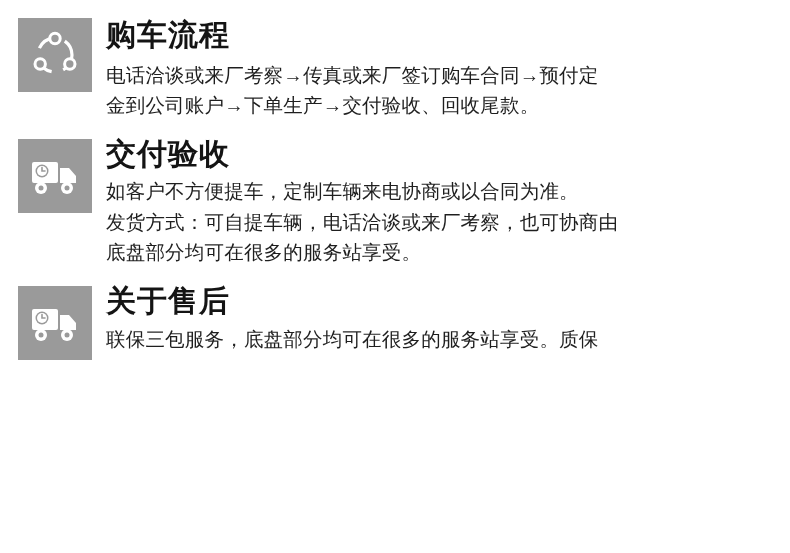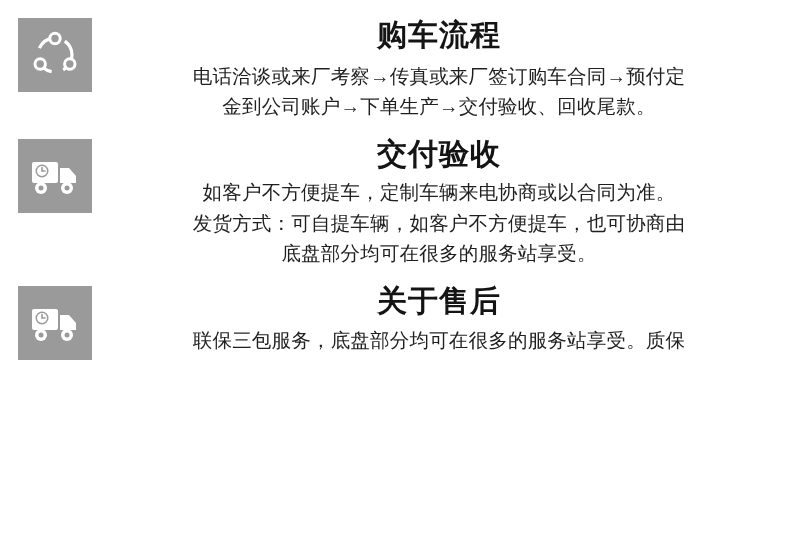--- a/index.html
+++ b/index.html
@@ -18,21 +18,20 @@
     position: relative;
     width: 790px;
     height: 553px;
     box-sizing: border-box;
     padding: 18px 18px 0 18px;
   }
   .section {
     display: flex;
     align-items: flex-start;
     margin-bottom: 14px;
-    text-align: center;
   }
   .icon-box {
     flex: 0 0 auto;
     width: 74px;
     height: 74px;
     background: #9a9a9a;
     margin-right: 14px;
     display: flex;
     align-items: center;
     justify-content: center;
@@ -52,20 +51,21 @@
     letter-spacing: 1px;
     margin: 0 0 6px 0;
     color: #141414;
   }
   .section-text {
     font-size: 19.5px;
     line-height: 1.55;
     color: #1f1f1f;
     margin: 0;
     letter-spacing: 0.2px;
+    font-family: Liberation Serif, serif;
   }
   .section-text p {
     margin: 0;
   }
   .sec-1 .section-body { padding-top: 0; }
   .sec-1 .section-title { margin-bottom: 8px; }
   .sec-2 .icon-box { margin-top: 4px; }
   .sec-3 .icon-box { margin-top: 4px; }
 </style>
 </head>
@@ -102,21 +102,21 @@
         <circle cx="37" cy="33" r="2.5" fill="#9a9a9a"></circle>
         <circle cx="12" cy="16" r="6.5" fill="#9a9a9a"></circle>
         <circle cx="12" cy="16" r="5" fill="#ffffff"></circle>
         <path d="M12 12.5 V16 h3" fill="none" stroke="#9a9a9a" stroke-width="1.6" stroke-linecap="round"></path>
       </svg>
     </div>
     <div class="section-body">
       <h2 class="section-title">交付验收</h2>
       <div class="section-text">
         <p>如客户不方便提车，定制车辆来电协商或以合同为准。</p>
-        <p>发货方式：可自提车辆，如客户不方便提车，也可协商由</p>
+        <p>发货方式：可自提车辆，电话洽谈或来厂考察，也可协商由</p>
         <p>底盘部分均可在很多的服务站享受。</p>
       </div>
     </div>
   </div>
 
   <div class="section sec-3">
     <div class="icon-box">
       <svg width="50" height="42" viewBox="0 0 50 42" aria-hidden="true">
         <rect x="2" y="7" width="26" height="21" rx="2" fill="#ffffff"></rect>
         <path d="M30 13 h9 l7 8 v7 h-16 z" fill="#ffffff"></path>

